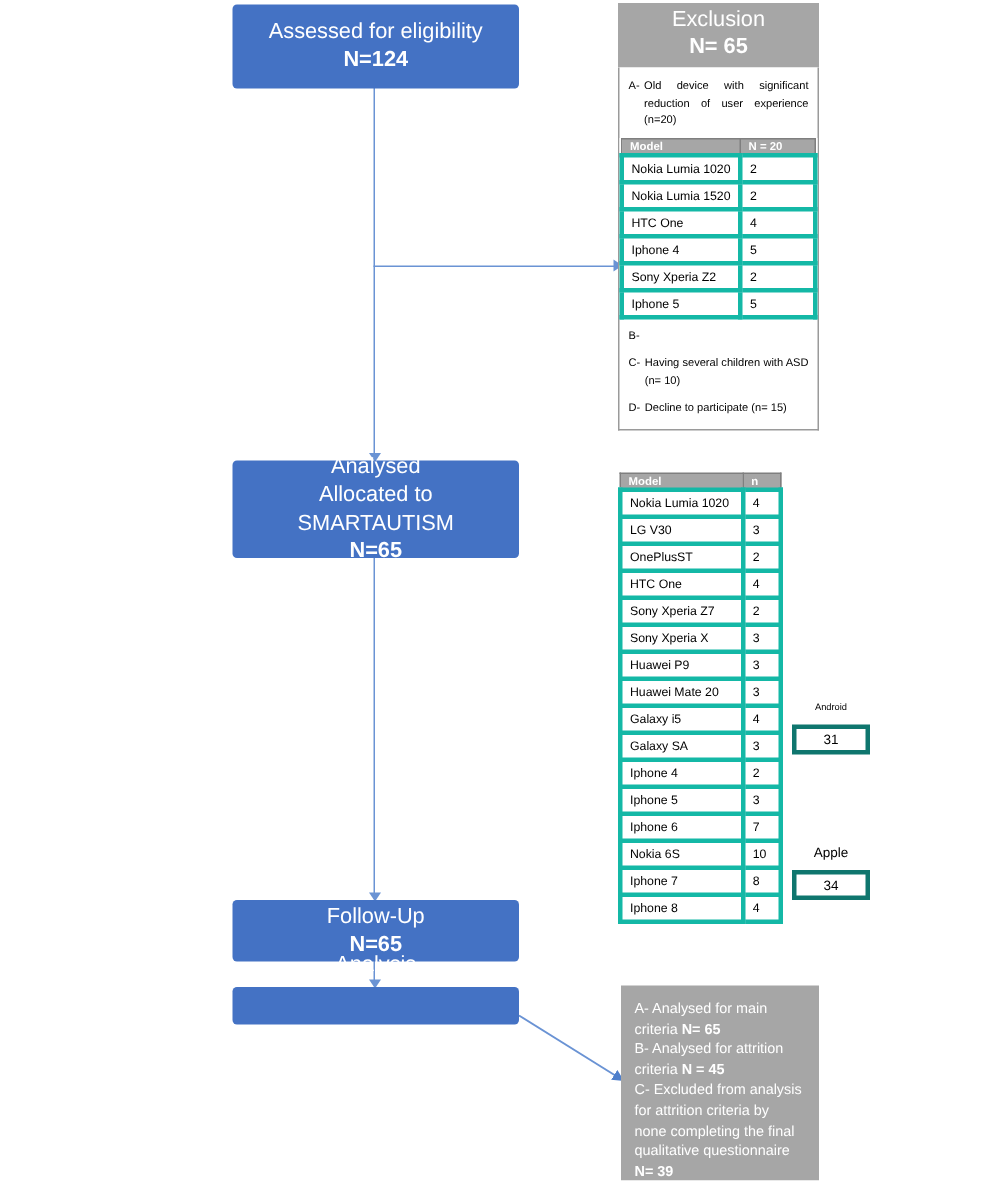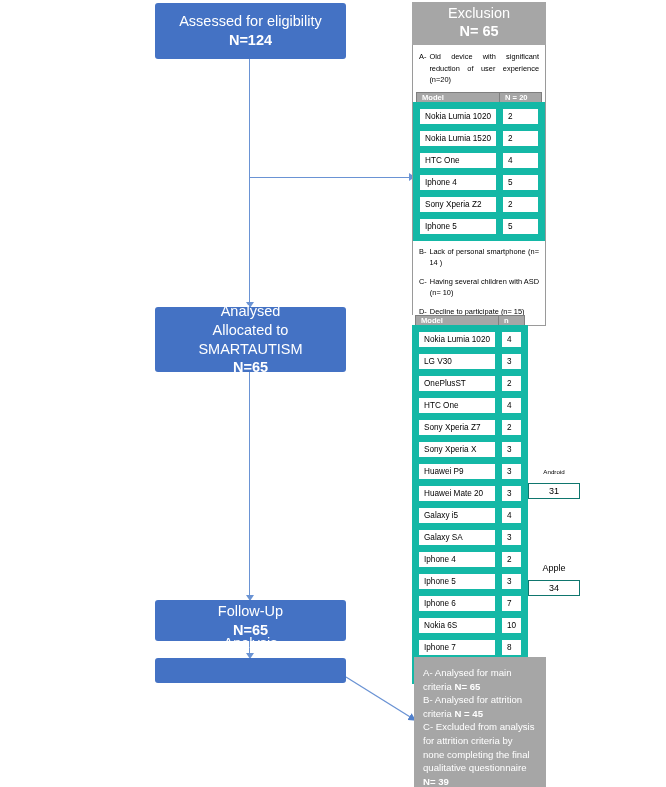--- a/index.html
+++ b/index.html
@@ -110,21 +110,21 @@
   table.gt th {
     background: #A6A6A6;
     color: #ffffff;
     font-weight: bold;
     text-align: left;
     padding: 0 5px;
     border: 1px solid #7f7f7f;
     font-size: 7.6px;
   }
   table.gt td {
-    border: 7px solid #14b8a6;
+    border: 3px solid #14b8a6;
     padding: 3px 5px;
     vertical-align: middle;
     white-space: nowrap;
   }
   table.gt td.num { width: 26px; }
 
   
   #exclusion-table { width: 100%; }
   #exclusion-table th:first-child { width: auto; }
   #exclusion-table th:last-child  { width: 44px; text-align: left; }
@@ -148,21 +148,21 @@
     text-align: center;
     width: 52px;
     left: 6px;
   }
   .os-label.big { font-size: 9px; }
   .os-total {
     position: absolute;
     left: 6px;
     width: 52px;
     box-sizing: border-box;
-    border: 1px solid #0f766e;
+    border: 3px solid #0f766e;
     background: #ffffff;
     font-size: 9px;
     text-align: center;
     color: #000;
     padding: 2px 0;
   }
 
   
   #analysis-note {
     position: absolute;
@@ -266,21 +266,20 @@
             </tr>
             <tr>
               <td>Iphone 5</td>
               <td class="num">5</td>
             </tr>
           </tbody>
       </table>
 
       <div class="reason compact">
         <span class="rlabel">B-</span>
-        <span class="rtext">Lack of personal smartphone (n= 14 )</span>
       </div>
       <div class="reason compact">
         <span class="rlabel">C-</span>
         <span class="rtext">Having several children with ASD (n= 10)</span>
       </div>
       <div class="reason compact last">
         <span class="rlabel">D-</span>
         <span class="rtext">Decline to participate (n= 15)</span>
       </div>
 

